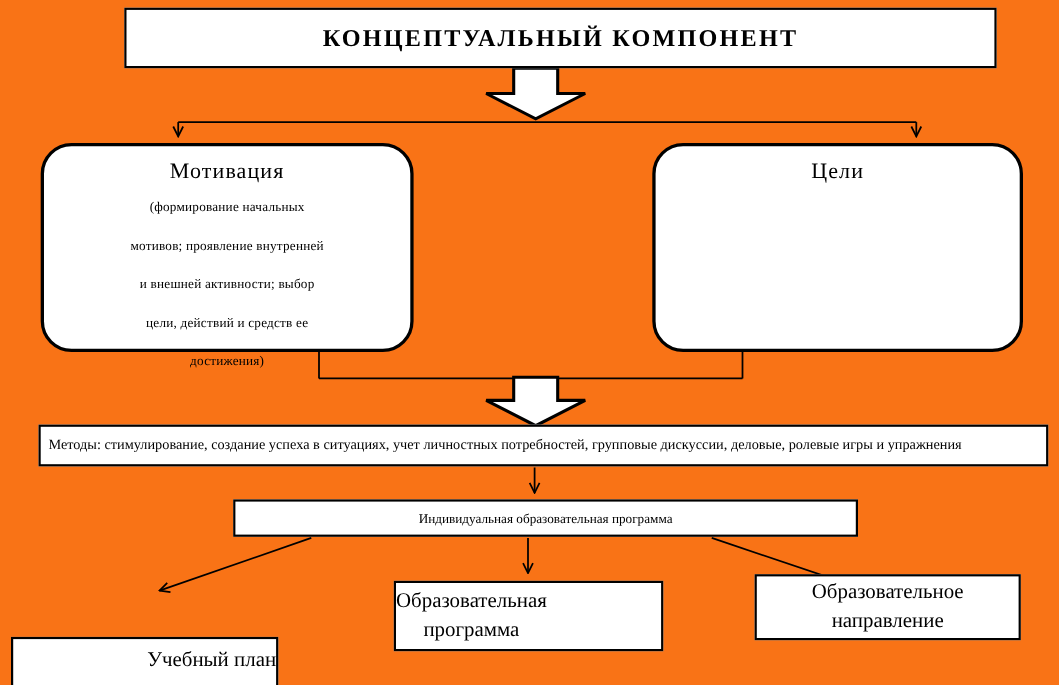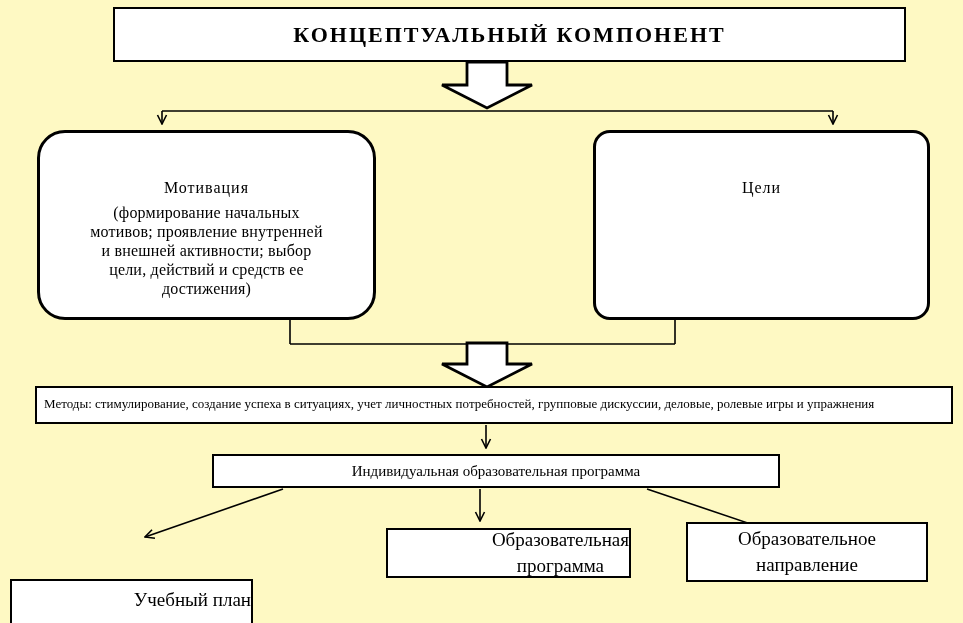--- a/index.html
+++ b/index.html
@@ -1,20 +1,20 @@
 <!DOCTYPE html>
 <html><head>
 <meta charset="utf-8">
 <style>
   html, body { margin: 0; padding: 0; background: #ffffff; }
   .stage {
     position: relative;
     width: 963px;
     height: 623px;
-    background: #fef9c3;
+    background: #f97316;
     font-family: "Liberation Serif", "DejaVu Serif", serif;
     color: #000000;
     overflow: hidden;
   }
   .box {
     position: absolute;
     box-sizing: border-box;
     background: #ffffff;
     border: 2px solid #000000;
   }
@@ -25,52 +25,51 @@
     font-weight: bold; font-size: 22px; letter-spacing: 2px;
     text-align: center;
   }
   .round-box {
     border-width: 3px;
     border-radius: 28px;
     text-align: center;
     padding-top: 8px;
   }
   .round-box .rb-title {
-    font-size: 16px; line-height: 30px; letter-spacing: 1px; margin-top: 32px;
+    font-size: 20px; line-height: 30px; letter-spacing: 1px;
   }
   .round-box .rb-body {
-    font-size: 16px; line-height: 19px; letter-spacing: 0.2px;
+    font-size: 12px; line-height: 35px; letter-spacing: 0.2px;
     white-space: pre-line;
   }
   .motivation-box { left: 37px;  top: 130px; width: 339px; height: 190px; }
-  .goals-box      { left: 593px; top: 130px; width: 337px; height: 190px; border-radius: 17px; }
+  .goals-box      { left: 593px; top: 130px; width: 337px; height: 190px; }
   .methods-box {
     left: 35px; top: 386px; width: 918px; height: 38px;
     font-size: 13px; line-height: 17px;
     padding: 7px 7px;
   }
   .program-box {
     left: 212px; top: 454px; width: 568px; height: 34px;
     display: flex; align-items: center; justify-content: center;
-    font-size: 15px;
+    font-size: 12px;
   }
   .plan-box {
     left: 10px; top: 543px; width: 243px; height: 57px;
     border-width: 2.5px;
     text-align: right; padding-top: 8px;
     font-size: 19px;
     margin-top: 36px;
   }
   .eduprog-box {
-    left: 358px; top: 528px; width: 245px; height: 50px;
+    left: 358px; top: 528px; width: 245px; height: 64px;
     border-width: 2.5px;
-    display: flex; align-items: center; justify-content: flex-end;
+    display: flex; align-items: center; justify-content: flex-start;
     text-align: center; font-size: 19px; line-height: 26px;
     white-space: pre-line;
-    margin-left: 28px;
   }
   .edudir-box {
     left: 686px; top: 522px; width: 242px; height: 60px;
     display: flex; align-items: center; justify-content: center;
     text-align: center; font-size: 19px; line-height: 26px;
     white-space: pre-line;
   }
   .connector-layer {
     position: absolute; left: 0; top: 0;
     width: 963px; height: 623px;

